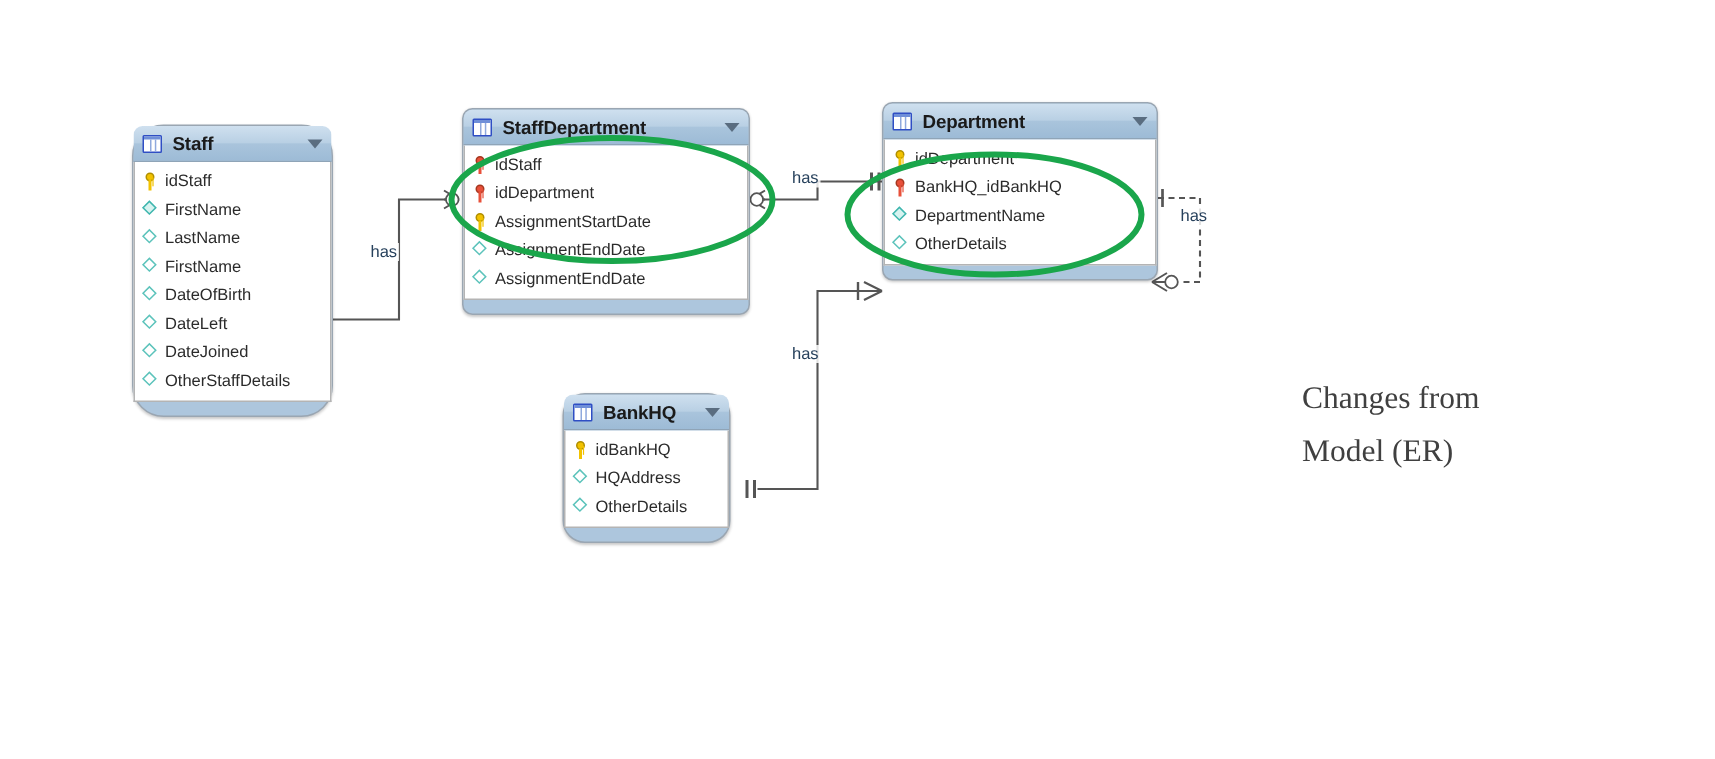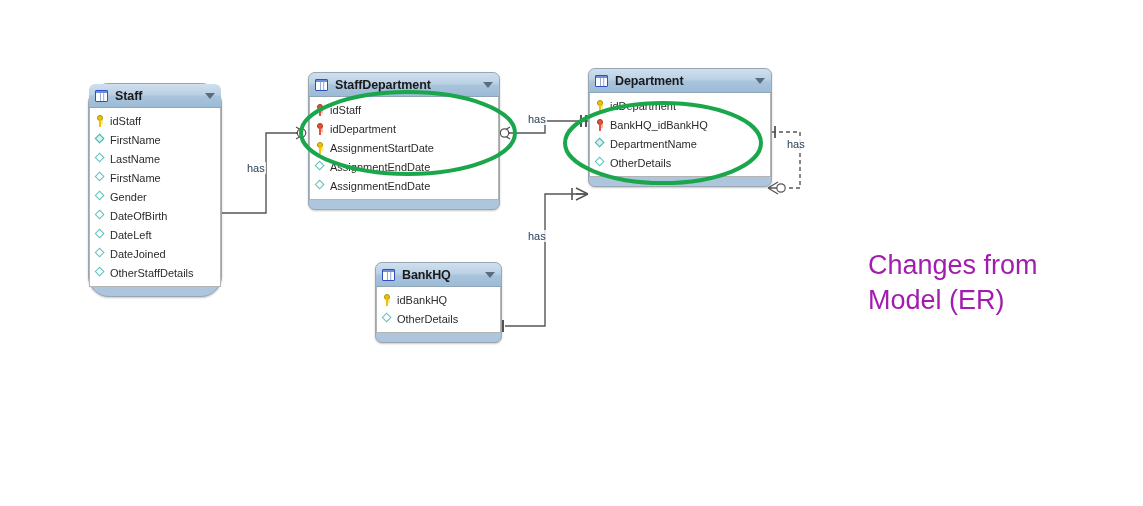--- a/index.html
+++ b/index.html
@@ -148,24 +148,24 @@
     background: rgba(255,255,255,0.82);
     padding: 0 1px;
     z-index: 5;
     white-space: nowrap;
   }
 
   
   #annotation {
     position: absolute;
     z-index: 10;
-    font-size: 27px;
+    font-size: 21px;
     line-height: 35px;
-    color: #a21caf;
-    font-family: Liberation Sans, sans-serif;
+    color: #404040;
+    font-family: Liberation Serif, serif;
   }
   #annotation div { white-space: nowrap; }
 </style>
 </head>
 <body>
 
 <div id="canvas">
 
   <svg id="wires" viewBox="0 0 1143 506" xmlns="http://www.w3.org/2000/svg">
     <g stroke="#555555" stroke-width="1.4" fill="none">
@@ -216,24 +216,20 @@
       <div class="er-row">
         <span class="ficon dia dia-teal2"></span>
         <span class="er-col-name">LastName</span>
       </div>
       <div class="er-row">
         <span class="ficon dia dia-teal2"></span>
         <span class="er-col-name">FirstName</span>
       </div>
       <div class="er-row">
         <span class="ficon dia dia-teal2"></span>
-        <span class="er-col-name">Gender</span>
-      </div>
-      <div class="er-row">
-        <span class="ficon dia dia-teal2"></span>
         <span class="er-col-name">DateOfBirth</span>
       </div>
       <div class="er-row">
         <span class="ficon dia dia-teal2"></span>
         <span class="er-col-name">DateLeft</span>
       </div>
       <div class="er-row">
         <span class="ficon dia dia-teal2"></span>
         <span class="er-col-name">DateJoined</span>
       </div>
@@ -293,33 +289,37 @@
         <span class="ficon dia dia-teal"></span>
         <span class="er-col-name">DepartmentName</span>
       </div>
       <div class="er-row">
         <span class="ficon dia dia-teal2"></span>
         <span class="er-col-name">OtherDetails</span>
       </div>
     </div>
   </div>
 
-  <div class="er-table" id="tbl-bankhq" style="left:375px; top:262px; width:127px;">
+  <div class="er-table" id="tbl-bankhq" style="left:375px; top:262px; width:112px;border-radius:15px;">
     <div class="er-head">
       <span class="tbl-icon"></span>
       <span class="tbl-title">BankHQ</span>
       <span class="tbl-caret"></span>
     </div>
     <div class="er-body">
       <div class="er-row">
         <span class="ficon key-y"></span>
         <span class="er-col-name">idBankHQ</span>
       </div>
       <div class="er-row">
         <span class="ficon dia dia-teal2"></span>
+        <span class="er-col-name">HQAddress</span>
+      </div>
+      <div class="er-row">
+        <span class="ficon dia dia-teal2"></span>
         <span class="er-col-name">OtherDetails</span>
       </div>
     </div>
   </div>
 
   <div class="rel-label" style="left:246px; top:162px;">has</div>
   <div class="rel-label" style="left:527px; top:113px;">has</div>
   <div class="rel-label" style="left:527px; top:230px;">has</div>
   <div class="rel-label" style="left:786px; top:138px;">has</div>
 

